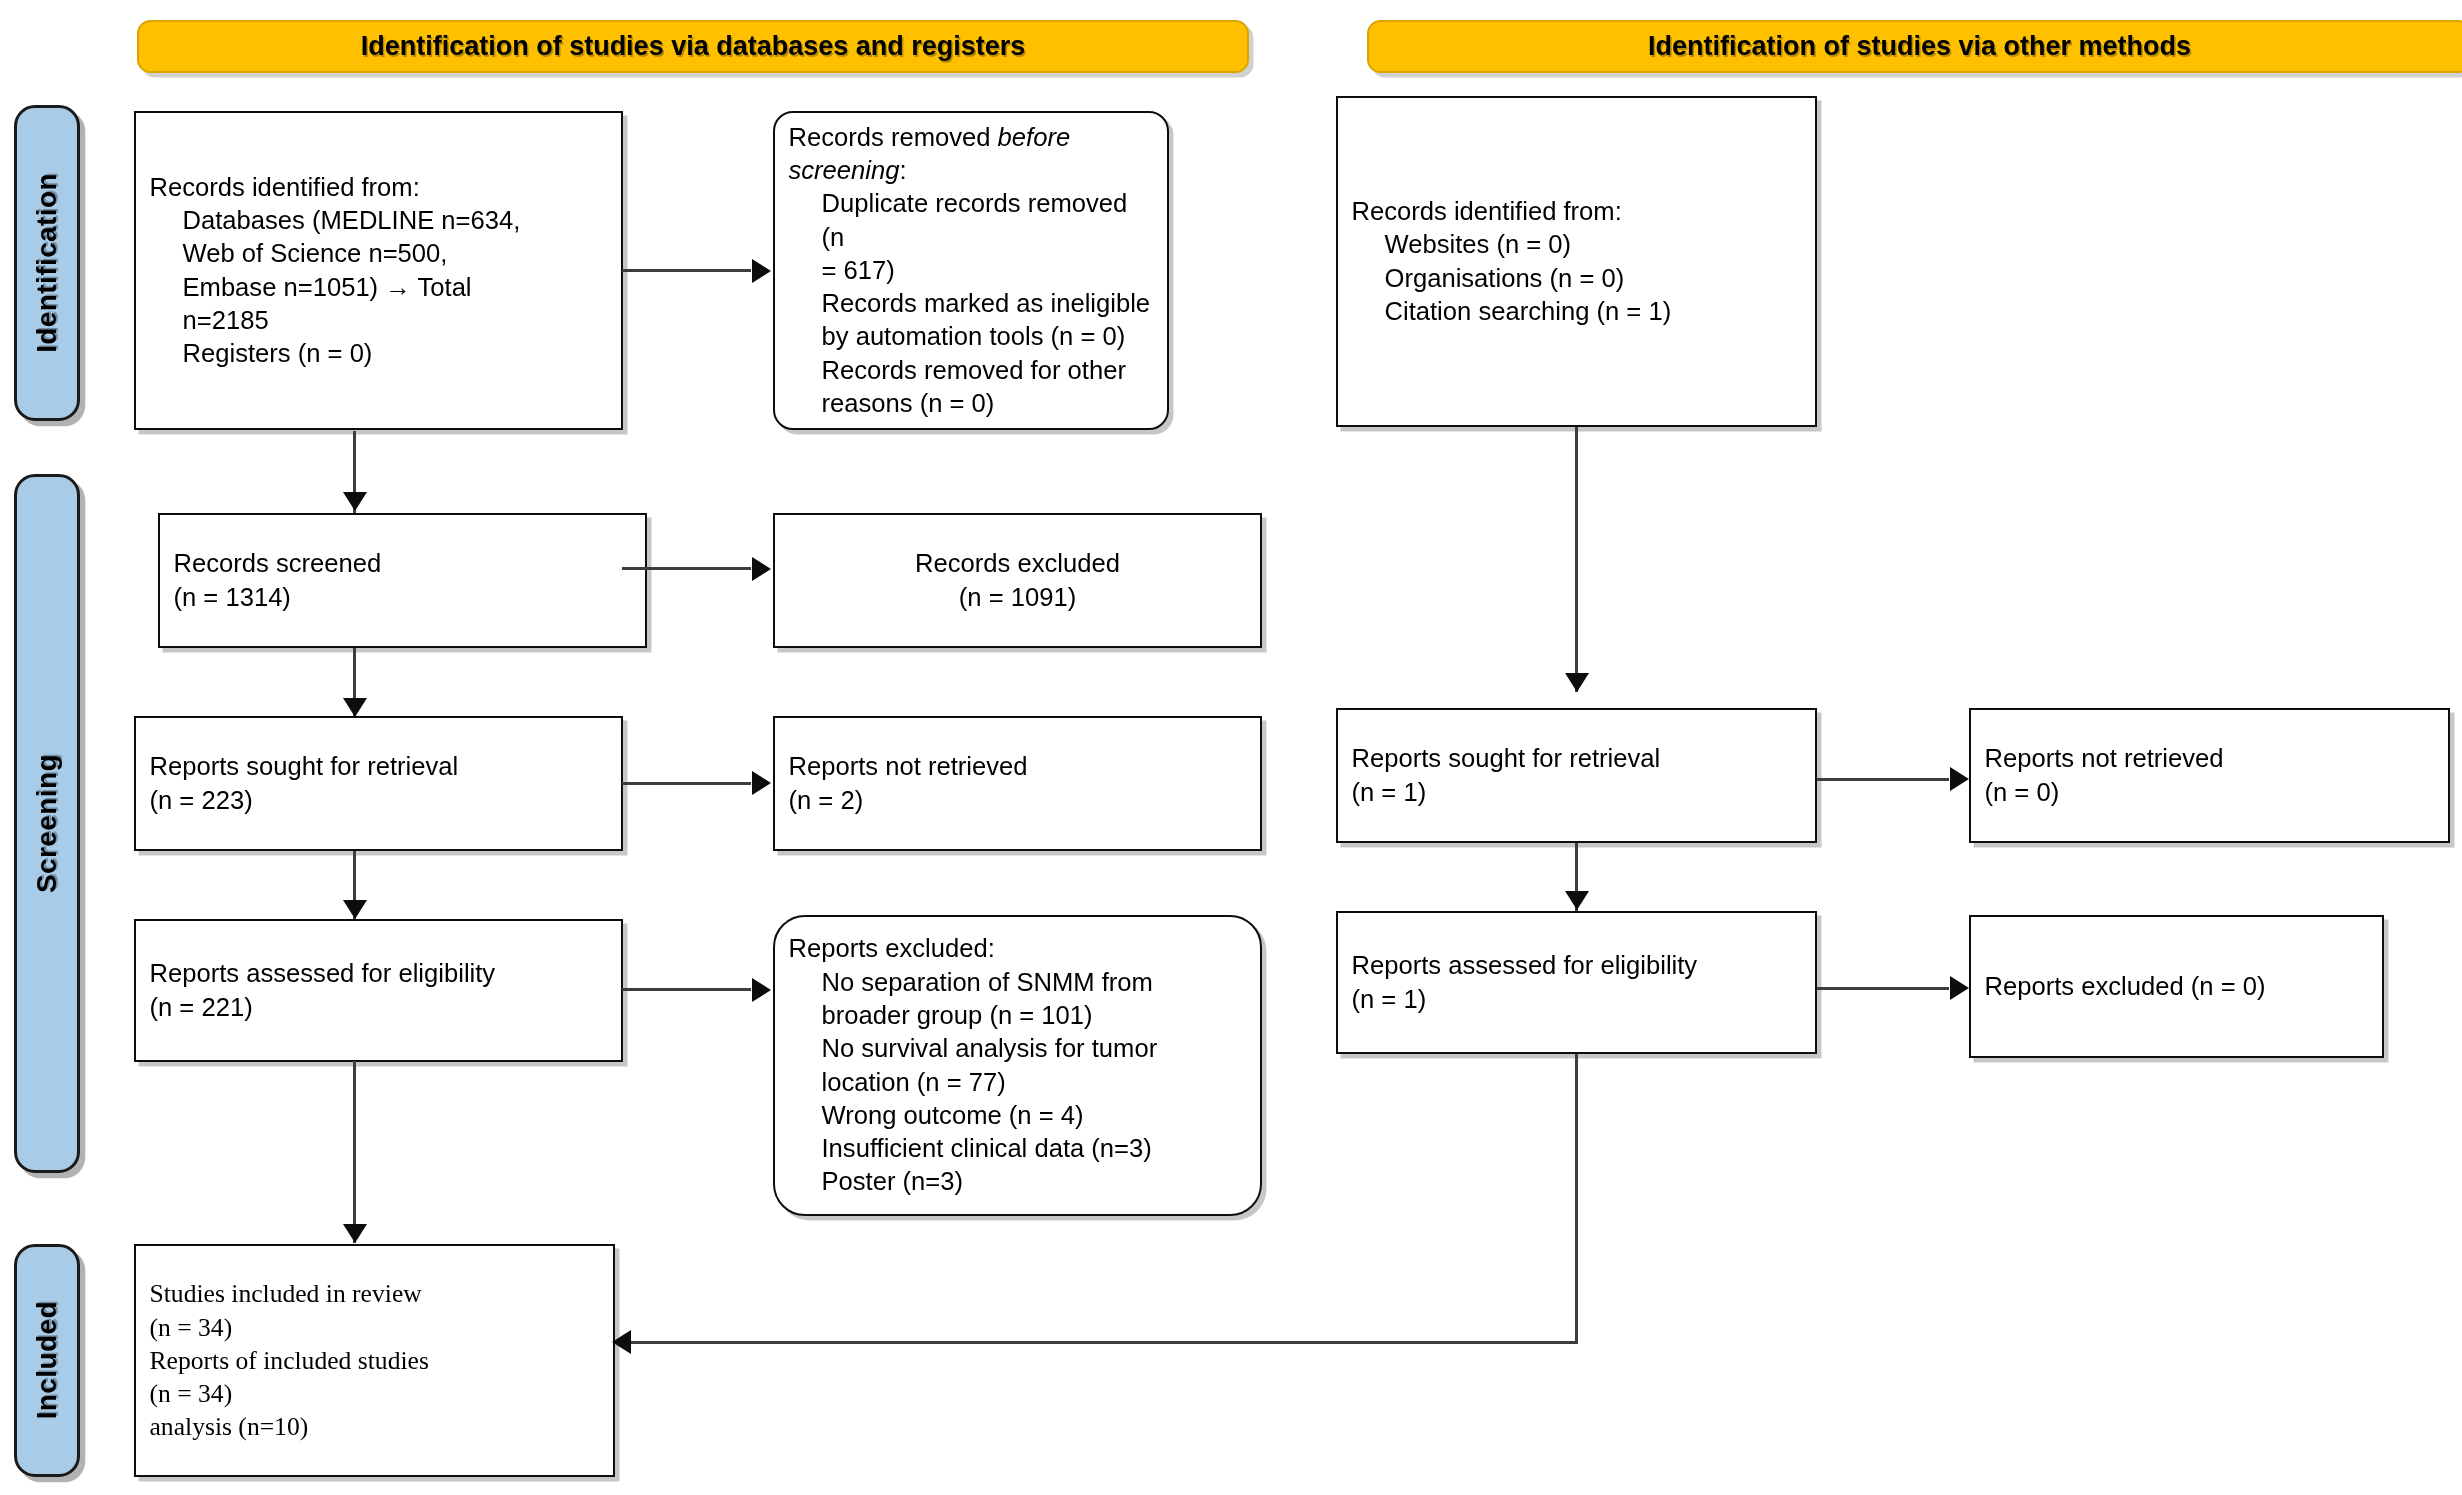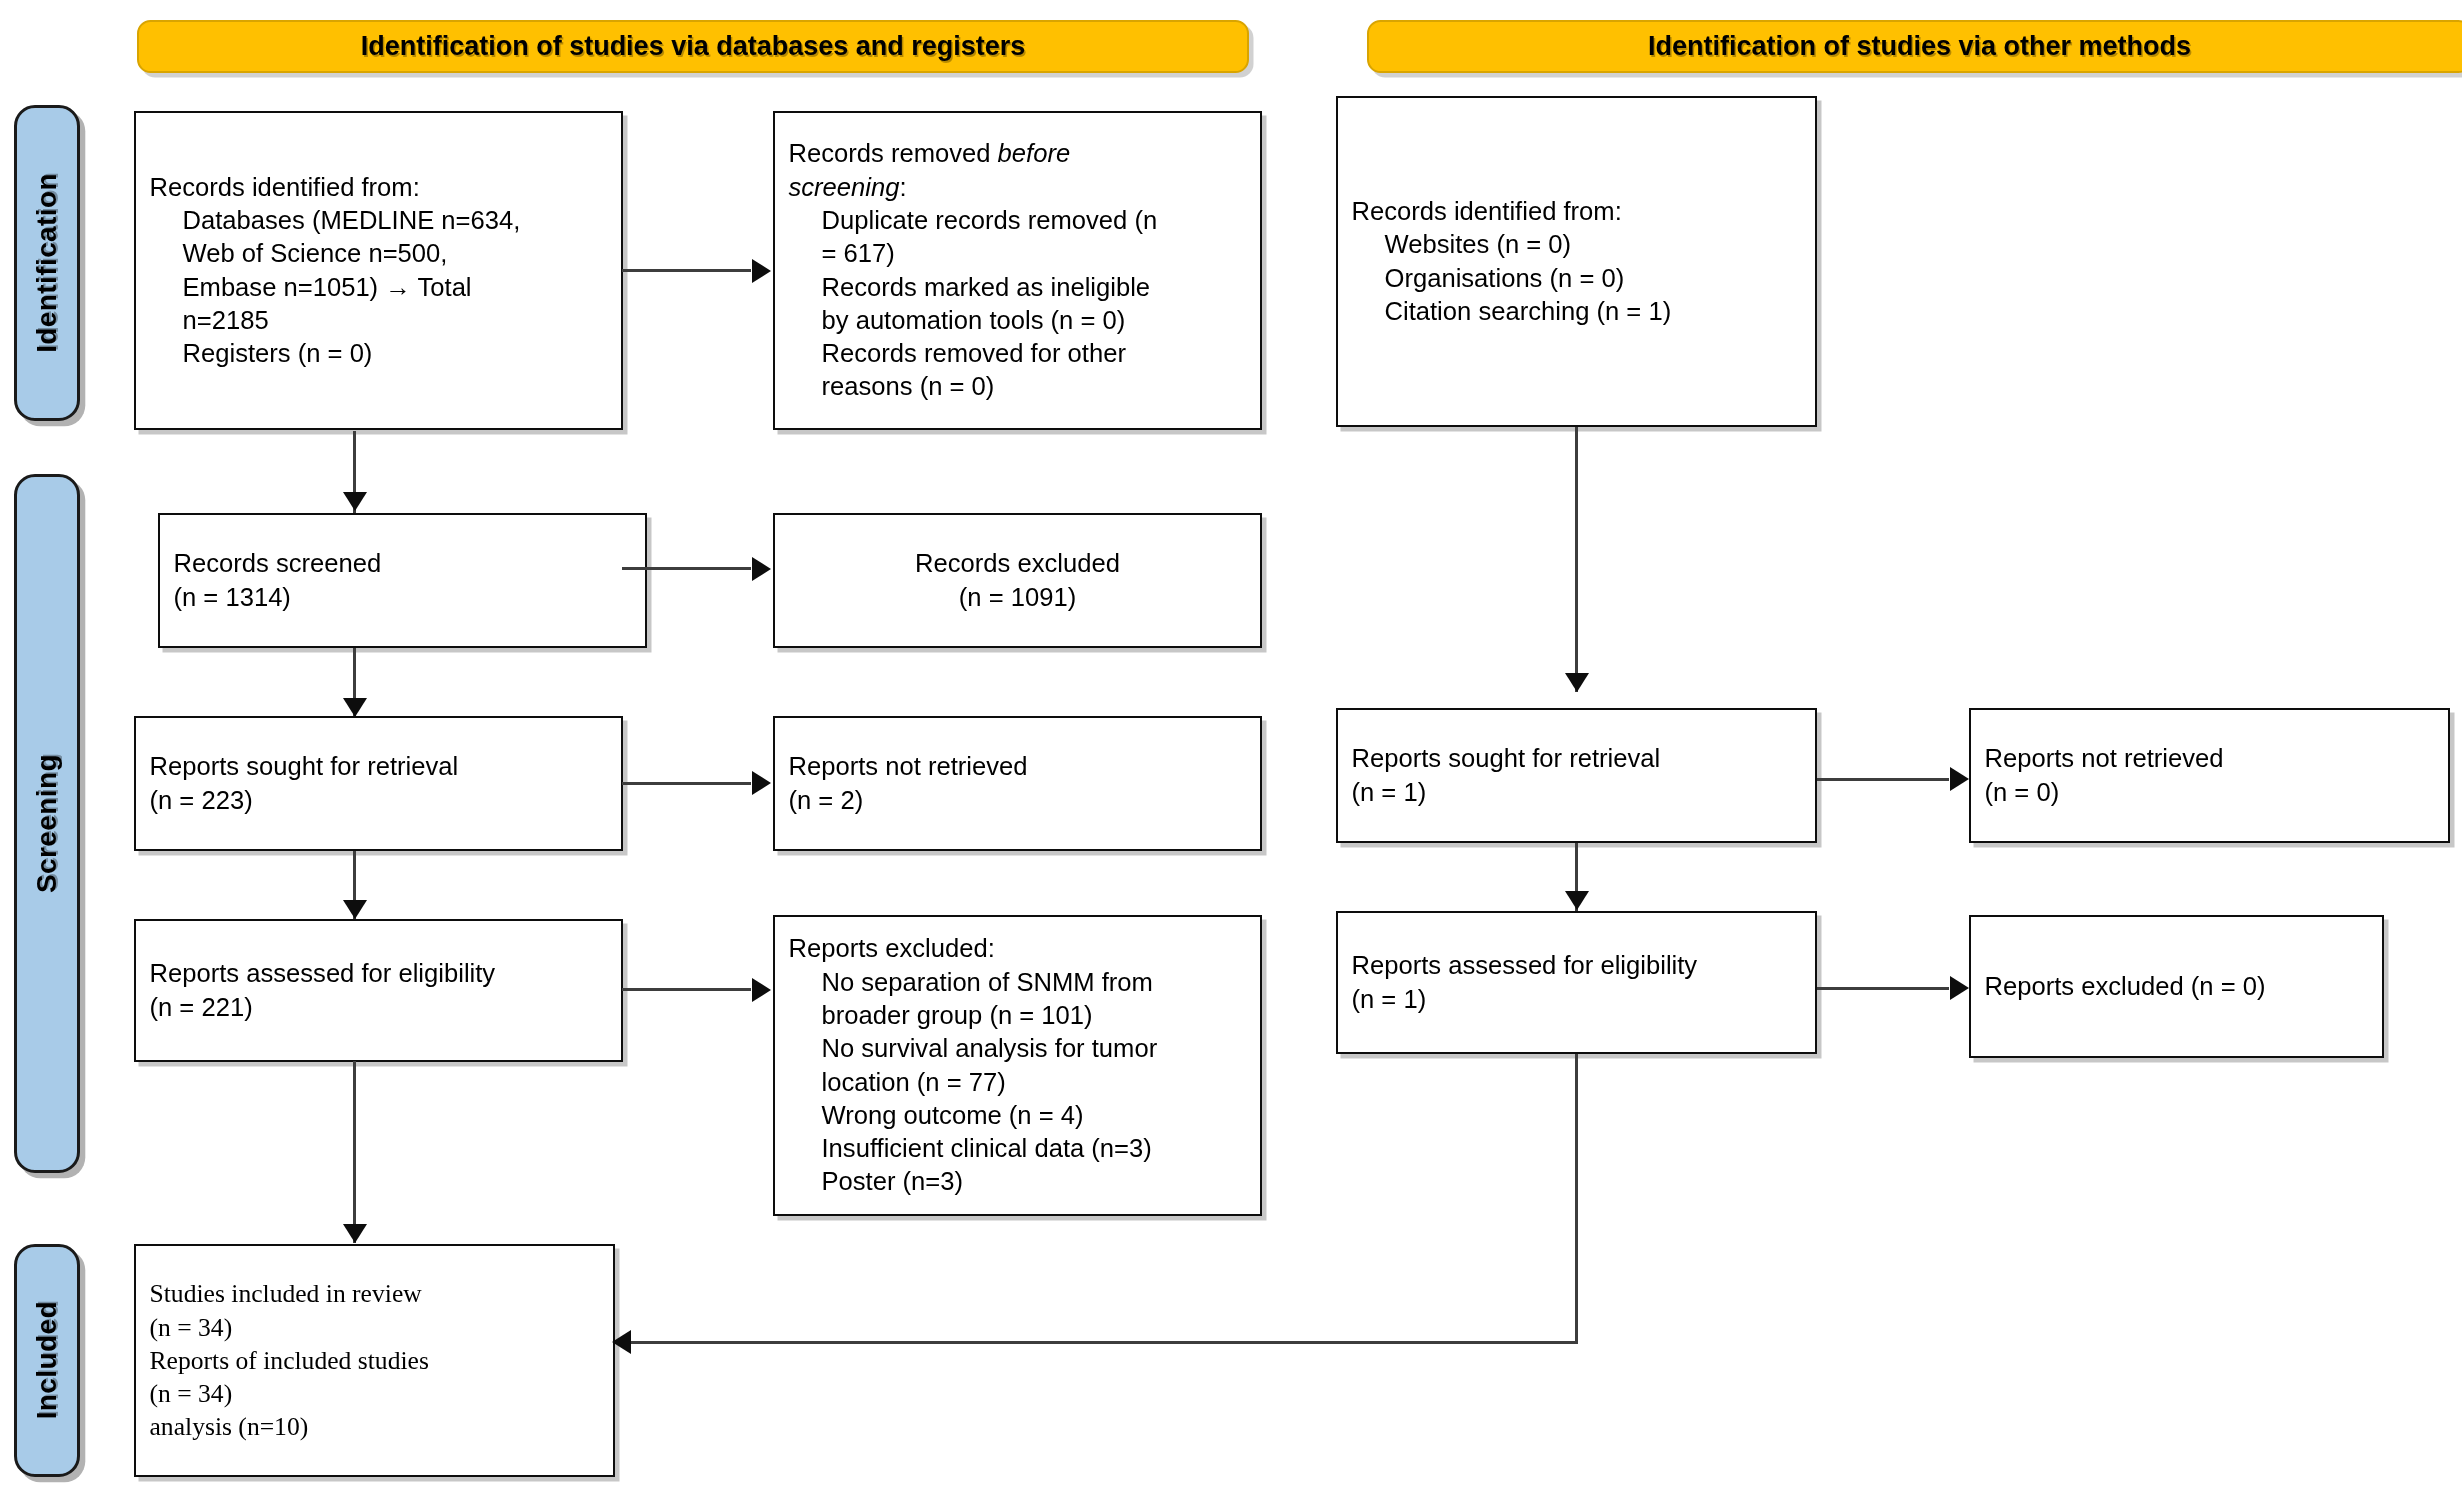--- a/index.html
+++ b/index.html
@@ -149,21 +149,21 @@
     <div class="box-text">
       <span class="ln">Records identified from:</span>
       <span class="ln indent">Databases (MEDLINE n=634,</span>
       <span class="ln indent">Web of Science n=500,</span>
       <span class="ln indent">Embase n=1051) → Total</span>
       <span class="ln indent">n=2185</span>
       <span class="ln indent">Registers (n = 0)</span>
     </div>
   </div>
 
-  <div class="flow-box" style="left:773px; top:111px; width:489px; height:319px;">
+  <div class="flow-box" style="left:773px; top:111px; width:396px; height:319px;border-radius:20px;">
     <div class="box-text">
       <span class="ln"><span>Records removed </span><em>before</em></span>
       <span class="ln"><em>screening</em><span>:</span></span>
       <span class="ln indent">Duplicate records removed (n</span>
       <span class="ln indent">= 617)</span>
       <span class="ln indent">Records marked as ineligible</span>
       <span class="ln indent">by automation tools (n = 0)</span>
       <span class="ln indent">Records removed for other</span>
       <span class="ln indent">reasons (n = 0)</span>
     </div>
@@ -215,21 +215,21 @@
   <div class="conn v" style="left:353px; top:851px; height:69px;"></div>
   <div class="arrow-down" style="left:343px; top:900px;"></div>
 
   <div class="flow-box" style="left:134px; top:919px; width:489px; height:143px;">
     <div class="box-text">
       <span class="ln">Reports assessed for eligibility</span>
       <span class="ln">(n = 221)</span>
     </div>
   </div>
 
-  <div class="flow-box" style="left:773px; top:915px; width:489px; height:301px;">
+  <div class="flow-box" style="left:773px; top:915px; width:489px; height:301px;border-radius:32px;">
     <div class="box-text">
       <span class="ln">Reports excluded:</span>
       <span class="ln indent">No separation of SNMM from</span>
       <span class="ln indent">broader group (n = 101)</span>
       <span class="ln indent">No survival analysis for tumor</span>
       <span class="ln indent">location (n = 77)</span>
       <span class="ln indent">Wrong outcome (n = 4)</span>
       <span class="ln indent">Insufficient clinical data (n=3)</span>
       <span class="ln indent">Poster (n=3)</span>
     </div>

